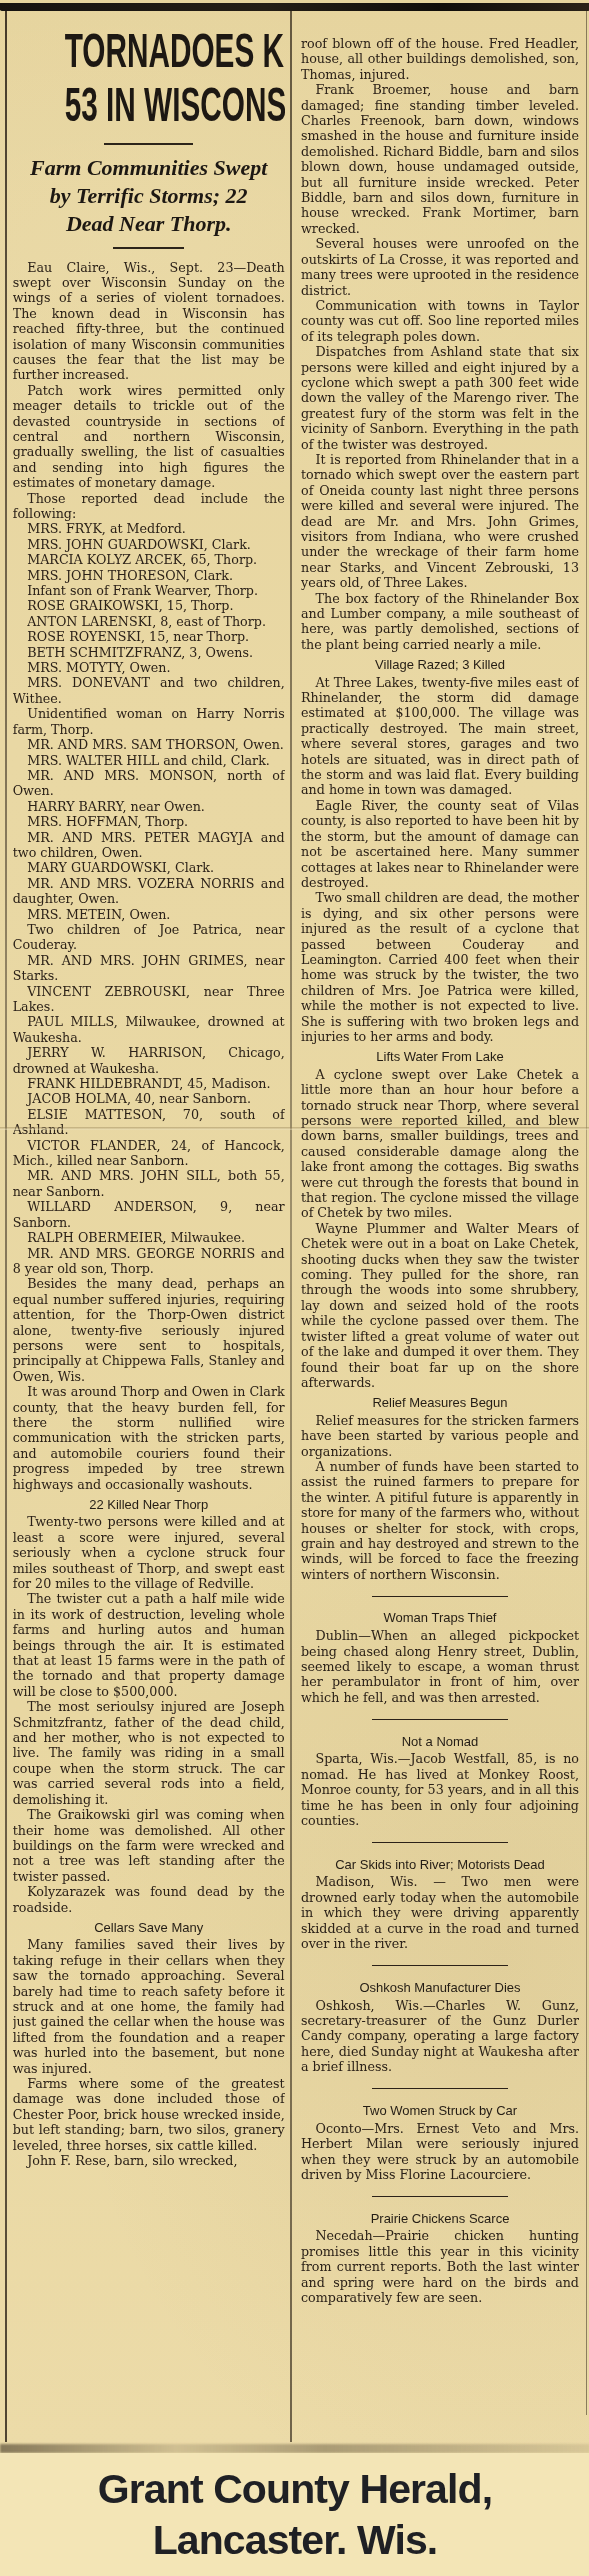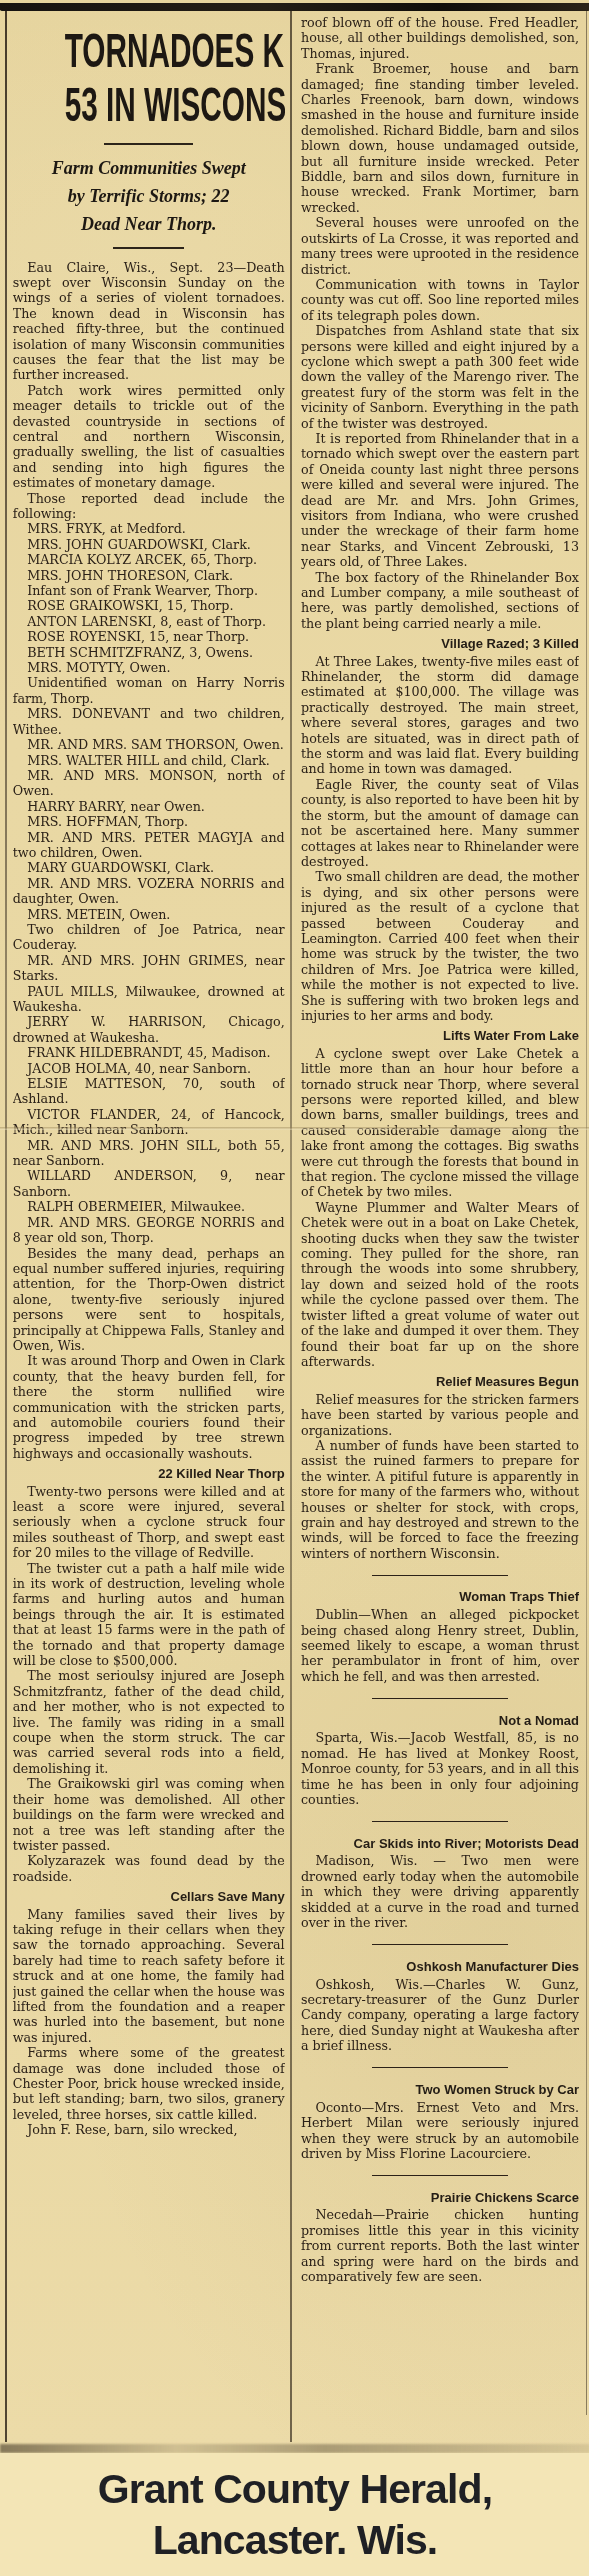--- a/index.html
+++ b/index.html
@@ -49,54 +49,54 @@
   .bottom-smudge{
     position:absolute;left:0;top:2444px;width:590px;height:9px;
     background:linear-gradient(90deg,rgba(50,40,25,.55),rgba(50,40,25,.15) 30%,rgba(50,40,25,.35) 55%,rgba(50,40,25,.1));
     filter:blur(0.9px);
   }
 
   .col-left{
     position:absolute;left:12.7px;top:14.5px;width:272px;height:2427px;overflow:hidden;
   }
   .col-right{
-    position:absolute;left:301px;top:4px;width:278px;height:2431px;overflow:hidden;
+    position:absolute;left:301px;top:25px;width:278px;height:2431px;overflow:hidden;
     padding-top:11px;box-sizing:border-box;
   }
 
   .headline{margin:9px 0 0 0;padding:0;}
   .headline-line{
     display:block;white-space:nowrap;text-align:center;
     font-family:"Liberation Sans",sans-serif;font-weight:700;
     font-size:48px;line-height:54px;color:var(--ink-dark);
     transform:scaleX(0.62);transform-origin:50% 50%;
     letter-spacing:0px;
   }
   .head-rule{
     width:89px;border:0;border-top:2.7px solid #2c241a;margin:11px auto 9px auto;
   }
   .deck{margin:0;padding:0;}
   .deck-line{
     display:block;text-align:center;
     font-family:"Liberation Serif",serif;font-style:italic;font-weight:700;
-    font-size:18px;line-height:28px;color:var(--ink-dark);
+    font-size:22px;line-height:28px;color:var(--ink-dark);
   }
   .head-rule2{
     width:71px;border:0;border-top:2.7px solid #2c241a;margin:9px auto 11px auto;
   }
 
   .body{
     font-family:"DejaVu Serif",serif;font-size:12.7px;line-height:15.4px;
     text-align:justify;color:var(--ink);
   }
   .body p.para{margin:0;text-indent:14.5px;}
   .body p.para.noindent{text-indent:0;}
   .body h3.subhead{
-    font-family:"Liberation Sans",sans-serif;font-weight:700;
-    font-size:13px;line-height:17px;text-align:right;
+    font-family:"Liberation Sans",sans-serif;font-weight:400;
+    font-size:13px;line-height:17px;text-align:center;
     margin:3.6px 0 1.8px 0;color:#241d15;text-indent:0;
   }
   .body .article-rule{
     width:136px;height:0;border-top:1.8px solid #2b2118;margin:13.6px auto 12.7px auto;
   }
 
   .caption{
     position:absolute;left:0;top:2453px;width:590px;height:159px;
     background:var(--paper-light);
     text-align:center;padding-top:11px;box-sizing:border-box;
@@ -135,33 +135,34 @@
           <p class="para">MRS. FRYK, at Medford.</p>
           <p class="para">MRS. JOHN GUARDOWSKI, Clark.</p>
           <p class="para">MARCIA KOLYZ ARCEK, 65, Thorp.</p>
           <p class="para">MRS. JOHN THORESON, Clark.</p>
           <p class="para">Infant son of Frank Wearver, Thorp.</p>
           <p class="para">ROSE GRAIKOWSKI, 15, Thorp.</p>
           <p class="para">ANTON LARENSKI, 8, east of Thorp.</p>
           <p class="para">ROSE ROYENSKI, 15, near Thorp.</p>
           <p class="para">BETH SCHMITZFRANZ, 3, Owens.</p>
           <p class="para">MRS. MOTYTY, Owen.</p>
+          <p class="para">MRS. DONEVANT and two children, Withee.</p>
           <p class="para">Unidentified woman on Harry Norris farm, Thorp.</p>
-          <p class="para">MRS. DONEVANT and two children, Withee.</p>
           <p class="para">MR. AND MRS. SAM THORSON, Owen.</p>
           <p class="para">MRS. WALTER HILL and child, Clark.</p>
           <p class="para">MR. AND MRS. MONSON, north of Owen.</p>
           <p class="para">HARRY BARRY, near Owen.</p>
           <p class="para">MRS. HOFFMAN, Thorp.</p>
           <p class="para">MR. AND MRS. PETER MAGYJA and two children, Owen.</p>
           <p class="para">MARY GUARDOWSKI, Clark.</p>
           <p class="para">MR. AND MRS. VOZERA NORRIS and daughter, Owen.</p>
           <p class="para">MRS. METEIN, Owen.</p>
           <p class="para">Two children of Joe Patrica, near Couderay.</p>
           <p class="para">MR. AND MRS. JOHN GRIMES, near Starks.</p>
+          <p class="para">VINCENT ZEBROUSKI, near Three Lakes.</p>
           <p class="para">PAUL MILLS, Milwaukee, drowned at Waukesha.</p>
           <p class="para">JERRY W. HARRISON, Chicago, drowned at Waukesha.</p>
           <p class="para">FRANK HILDEBRANDT, 45, Madison.</p>
           <p class="para">JACOB HOLMA, 40, near Sanborn.</p>
           <p class="para">ELSIE MATTESON, 70, south of Ashland.</p>
           <p class="para">VICTOR FLANDER, 24, of Hancock, Mich., killed near Sanborn.</p>
           <p class="para">MR. AND MRS. JOHN SILL, both 55, near Sanborn.</p>
           <p class="para">WILLARD ANDERSON, 9, near Sanborn.</p>
           <p class="para">RALPH OBERMEIER, Milwaukee.</p>
           <p class="para">MR. AND MRS. GEORGE NORRIS and 8 year old son, Thorp.</p>

